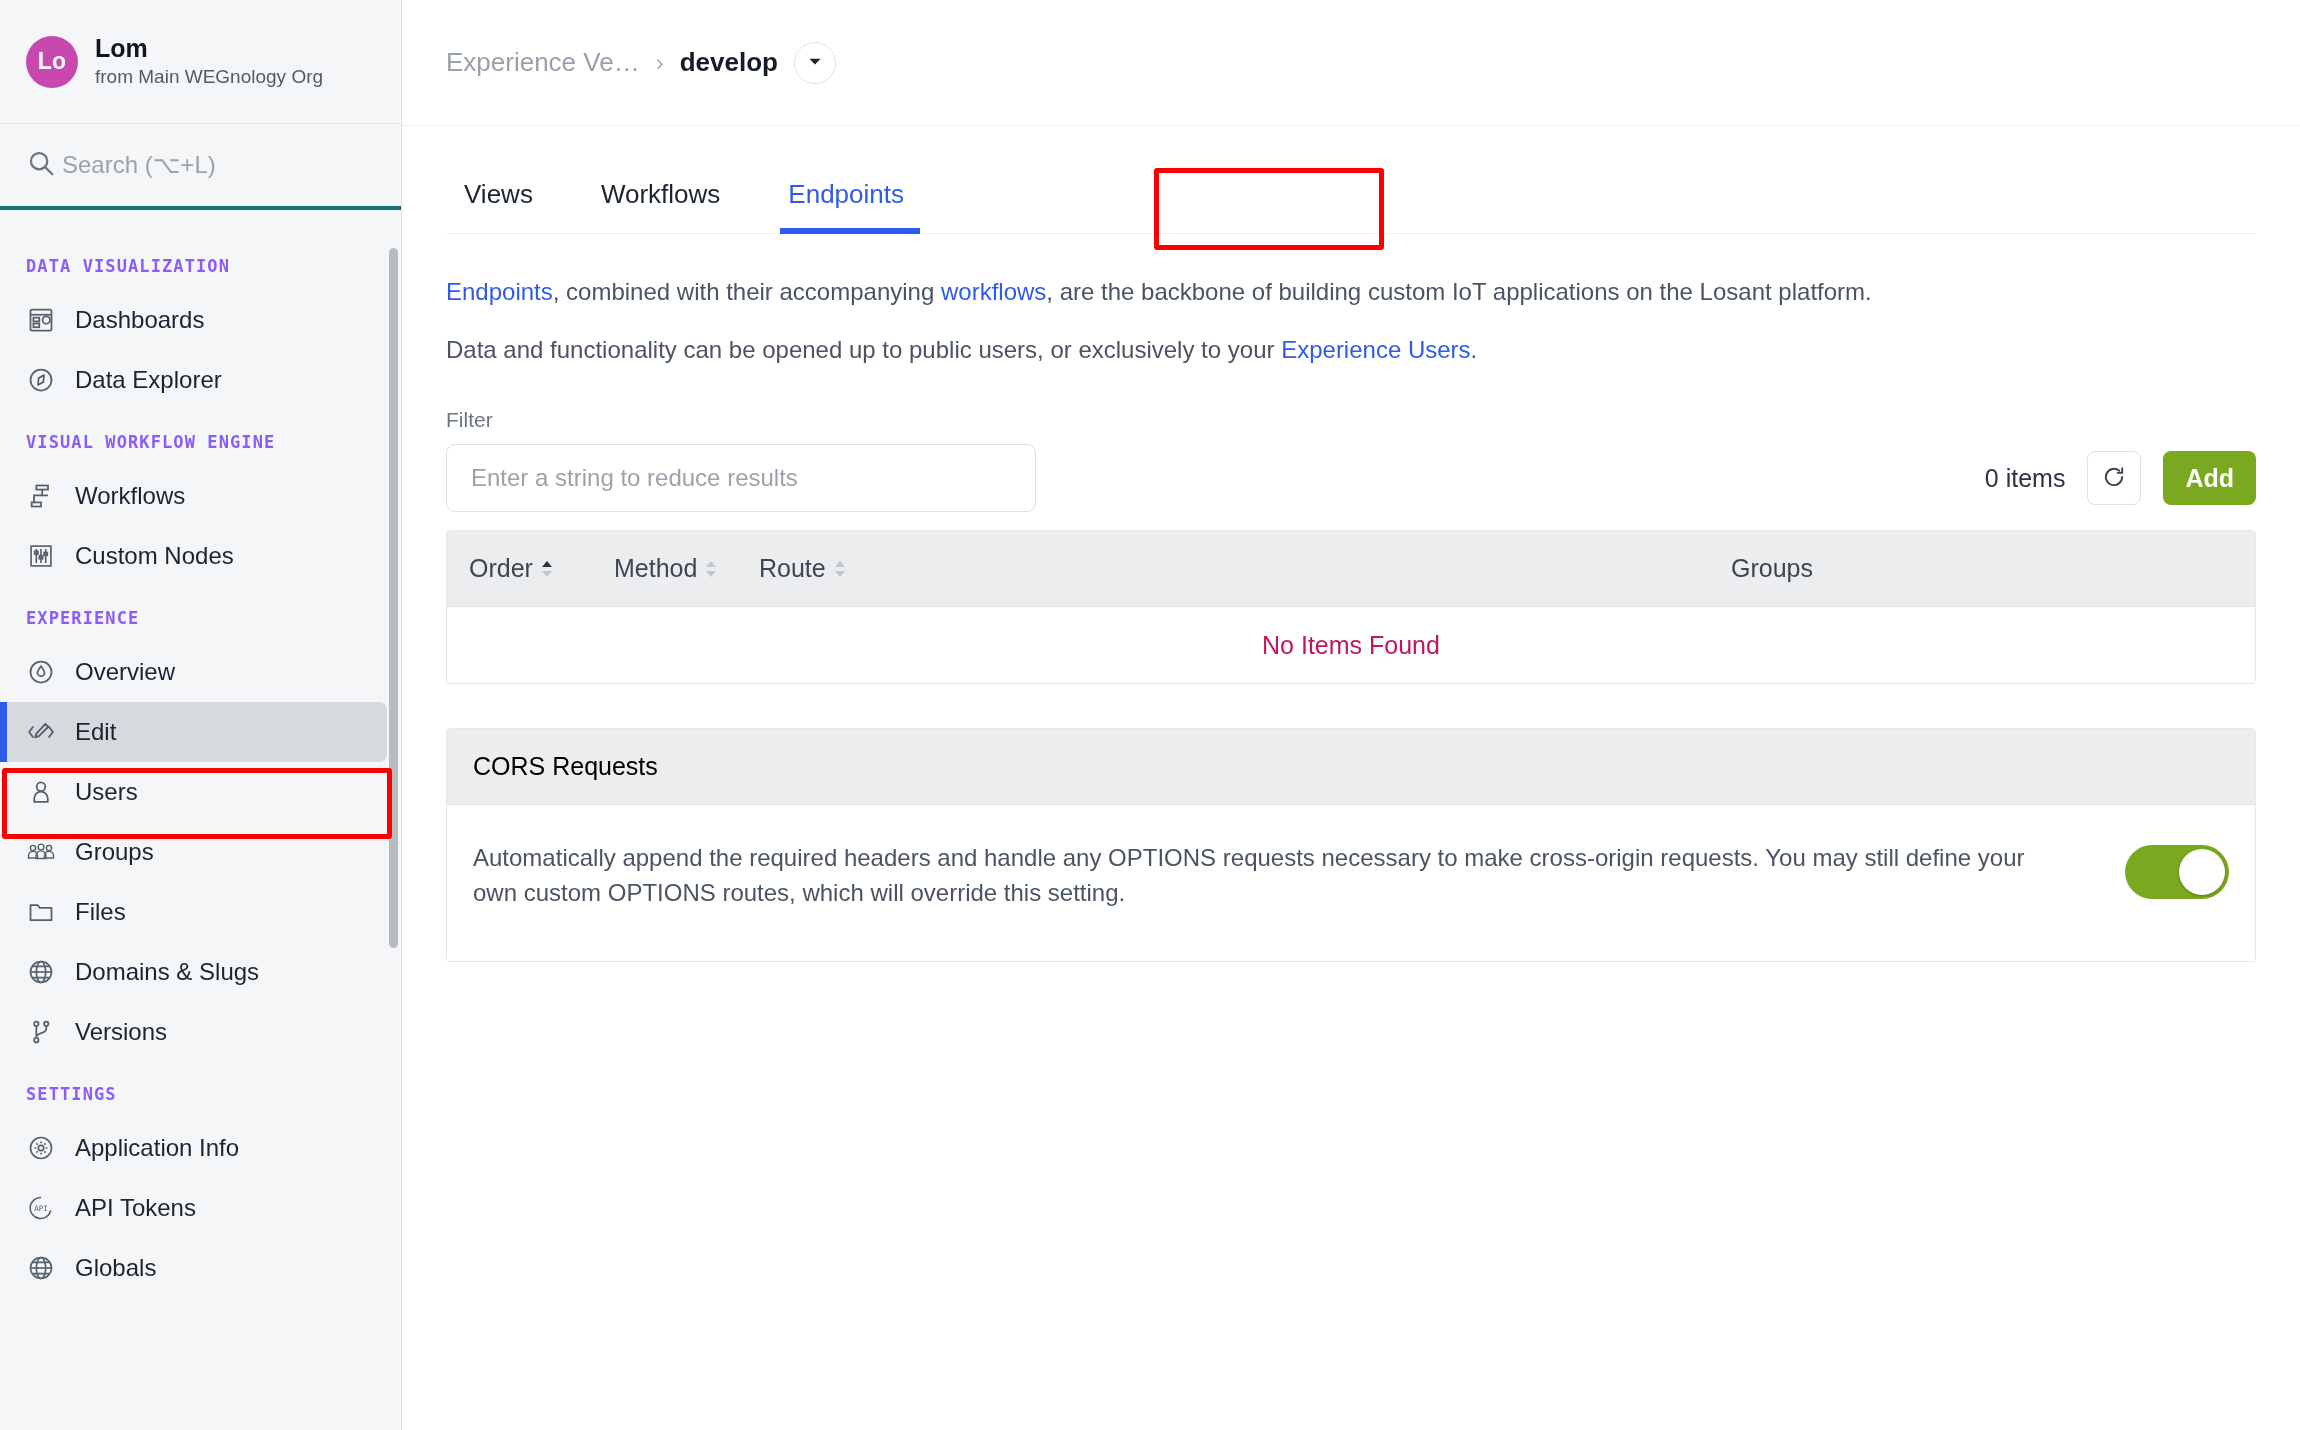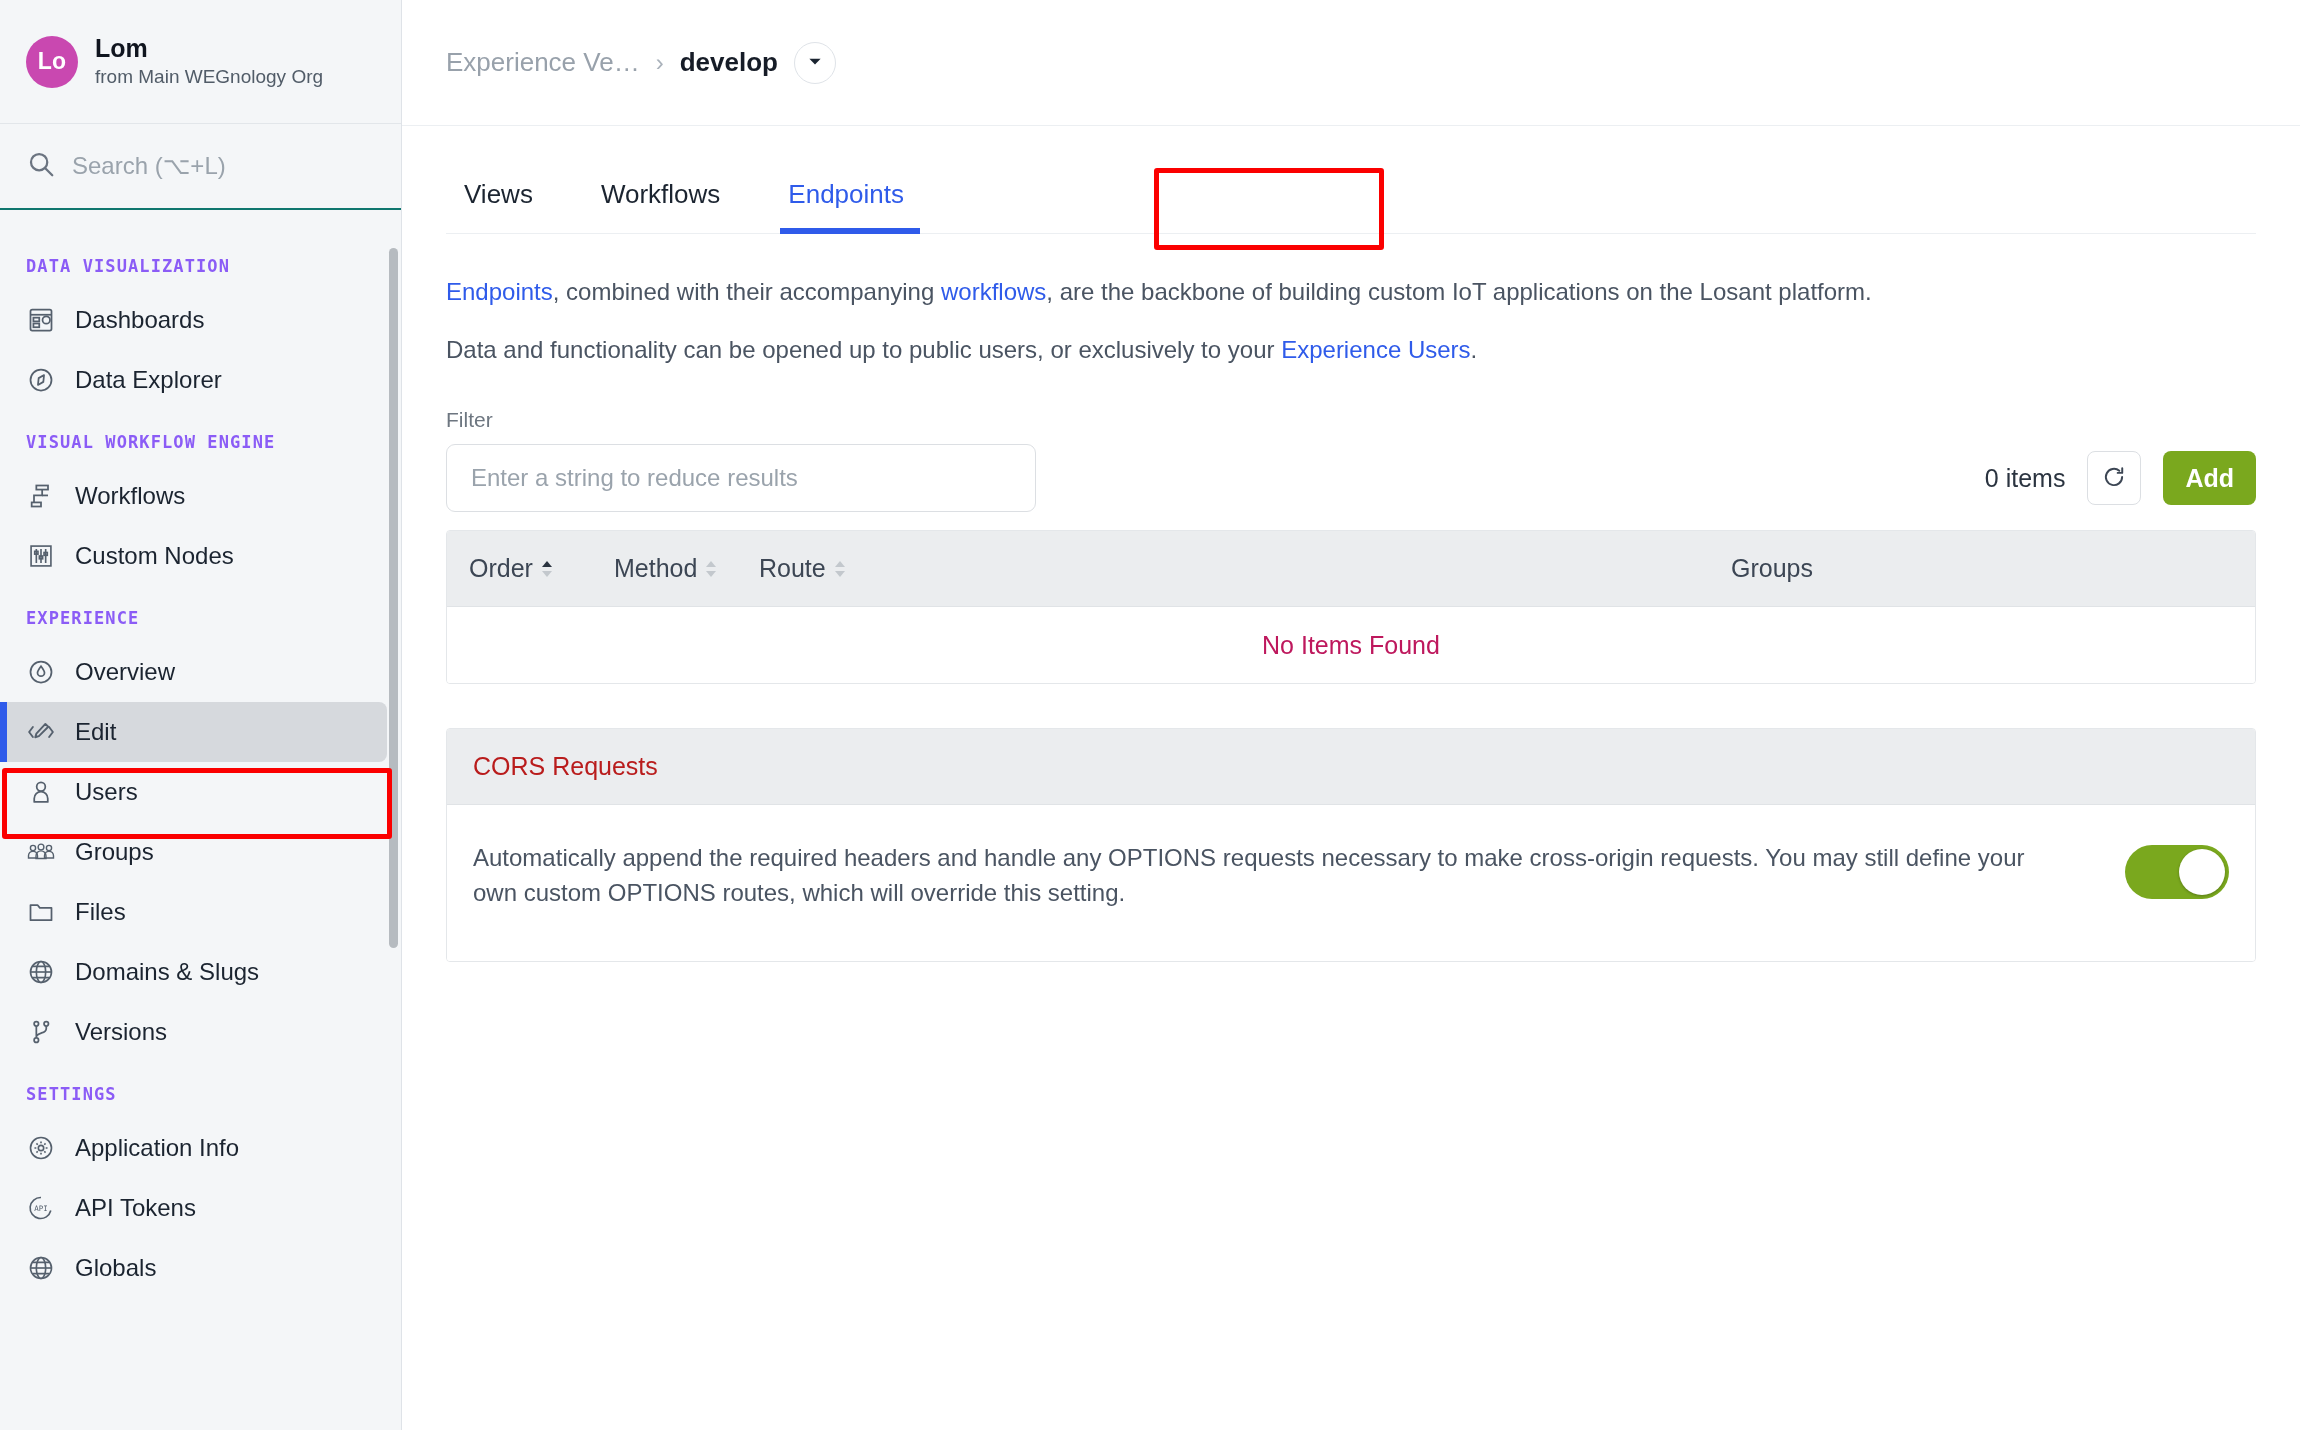--- a/index.html
+++ b/index.html
@@ -31,23 +31,23 @@
     background: #c948b0; color: #fff;
     display: flex; align-items: center; justify-content: center;
     font-size: 23px; font-weight: 600; letter-spacing: .2px;
   }
   .org-meta { display: flex; flex-direction: column; gap: 4px; min-width: 0; }
   .org-name { font-size: 25px; font-weight: 700; color: #10151f; line-height: 1.1; }
   .org-sub { font-size: 19px; color: #515c68; line-height: 1.1; }
 
   .search-row {
     height: 86px; flex: 0 0 86px;
-    display: flex; align-items: center; gap: 16px;
+    display: flex; align-items: center; gap: 6px;
     padding: 0 26px;
-    border-bottom: 2px solid #0f766e;
+    border-bottom: 4px solid #0f766e;
   }
   .search-placeholder { font-size: 24px; color: #9aa3ac; }
 
   .nav-scroll {
     flex: 1 1 auto; position: relative;
     padding-top: 24px;
     overflow: hidden;
   }
   .nav-section-title {
     font-family: "DejaVu Sans Mono", "Liberation Mono", monospace;
@@ -199,21 +199,21 @@
     background: #fff; font-size: 25px; color: #be185d;
   }
 
   .panel {
     margin-top: 44px;
     border: 1px solid #e4e7ea; border-radius: 4px; overflow: hidden;
   }
   .panel-head {
     background: #ebedef; height: 76px; display: flex; align-items: center;
     padding: 0 26px; border-bottom: 1px solid #e0e3e6;
-    font-size: 25px; color: #b91c1c;
+    font-size: 25px; color: #000000;
   }
   .panel-body {
     background: #fff; display: flex; align-items: flex-start; gap: 30px;
     padding: 36px 26px 50px 26px;
   }
   .panel-text { font-size: 24px; color: #4a5462; line-height: 1.45; max-width: 1600px; }
   .toggle {
     margin-left: auto; margin-top: 4px;
     width: 104px; height: 54px; border-radius: 27px;
     background: #7aa81e; position: relative; flex: 0 0 104px; cursor: pointer;

